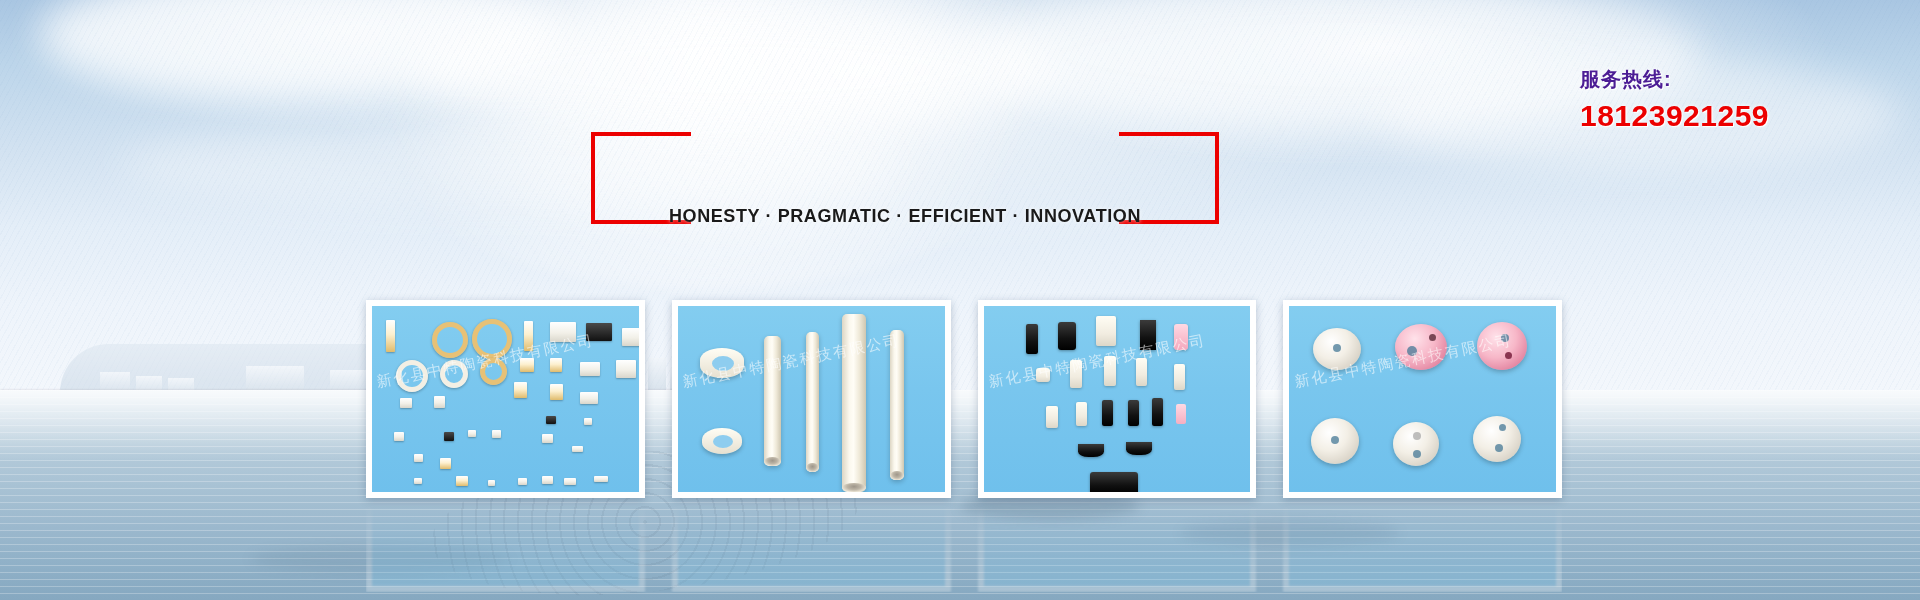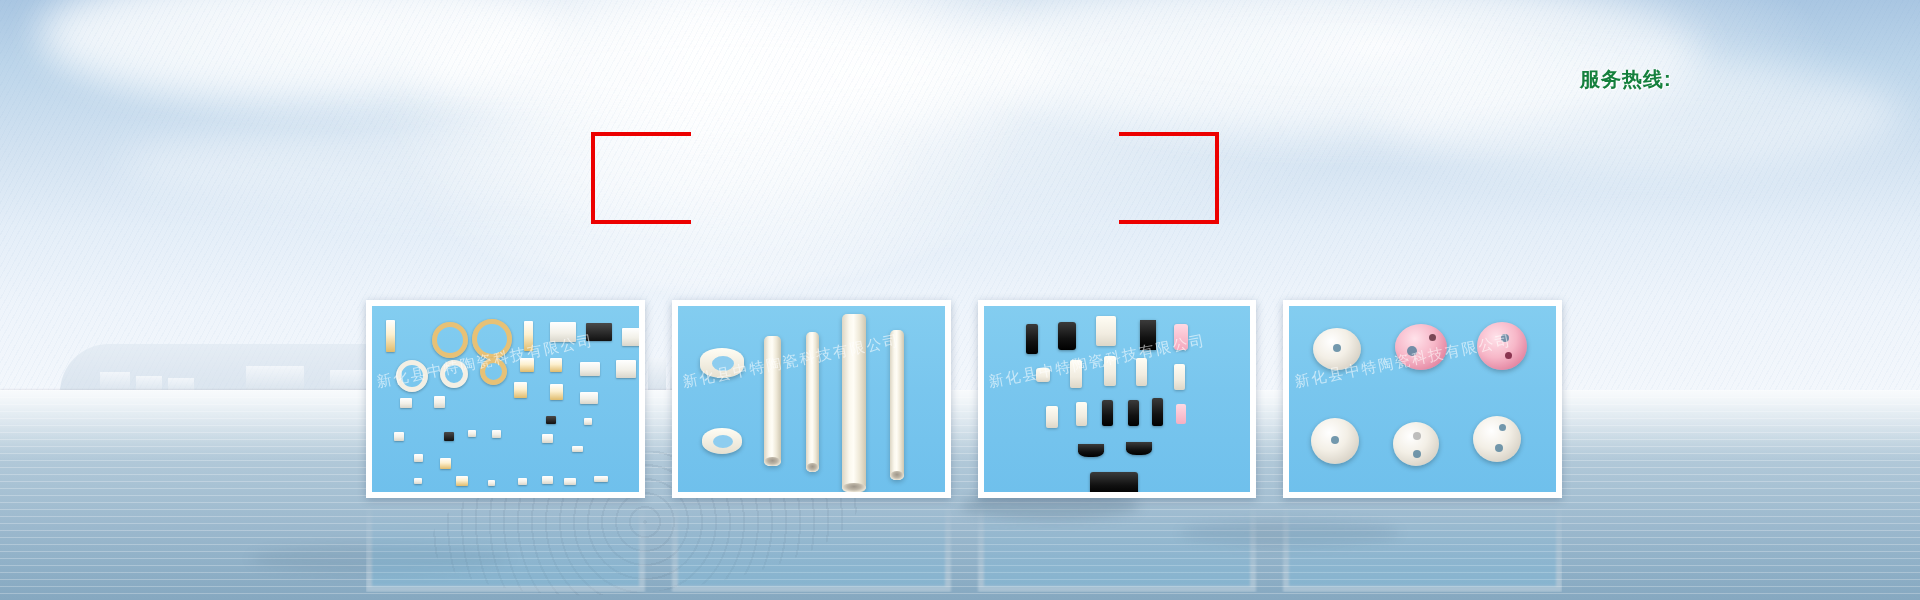--- a/index.html
+++ b/index.html
@@ -103,21 +103,21 @@
   
   .contact{position:absolute;left:1580px;top:50px;width:330px;}
   .contact-title{
     font-family:"Liberation Sans", sans-serif;
     font-size:22px;font-weight:700;color:#ec0000;letter-spacing:1px;
     text-shadow:0 0 4px #fff,1px 1px 0 #fff;
     white-space:nowrap;
   }
   .contact-label{
     margin-top:16px;
-    font-size:20px;font-weight:700;color:#15803d;letter-spacing:1px;
+    font-size:20px;font-weight:700;color:#4c1d95;letter-spacing:1px;
     text-shadow:0 0 4px #fff,1px 1px 0 #fff;
   }
   .contact-phone{
     margin-top:6px;
     font-size:30px;font-weight:700;color:#ec0000;letter-spacing:.5px;
     text-shadow:0 0 4px #fff,1px 1px 0 #fff;
   }
 
   
   .panels{position:absolute;left:366px;top:300px;width:1196px;height:198px;display:flex;gap:27px;}
@@ -221,24 +221,26 @@
   <div class="splotch" style="left:1180px;top:520px;width:220px;height:26px;opacity:.6;"></div>
   <div class="splotch" style="left:250px;top:545px;width:260px;height:28px;opacity:.5;"></div>
 
   <div class="headline">
     <div class="brk brk-top"></div>
     <div class="brk brk-left"></div>
     <div class="brk brk-bottom"></div>
     <div class="brk brk-rtop"></div>
     <div class="brk brk-right"></div>
     <div class="brk brk-rbottom"></div>
+    <div class="slogan-en">HONESTY · PRAGMATIC · EFFICIENT · INNOVATION</div>
   </div>
 
   <div class="contact">
     <div class="contact-label">服务热线:</div>
+    <div class="contact-phone">18123921259</div>
   </div>
 
   <div class="panels">
 
     <div class="panel">
       <div class="panel-inner">
         <div class="pp chip gold" style="left:14px;top:14px;width:9px;height:32px;"></div>
         <div class="pp ringo g" style="left:60px;top:16px;width:26px;height:26px;"></div>
         <div class="pp ringo g" style="left:100px;top:13px;width:30px;height:30px;"></div>
         <div class="pp chip gold" style="left:152px;top:15px;width:9px;height:30px;"></div>

